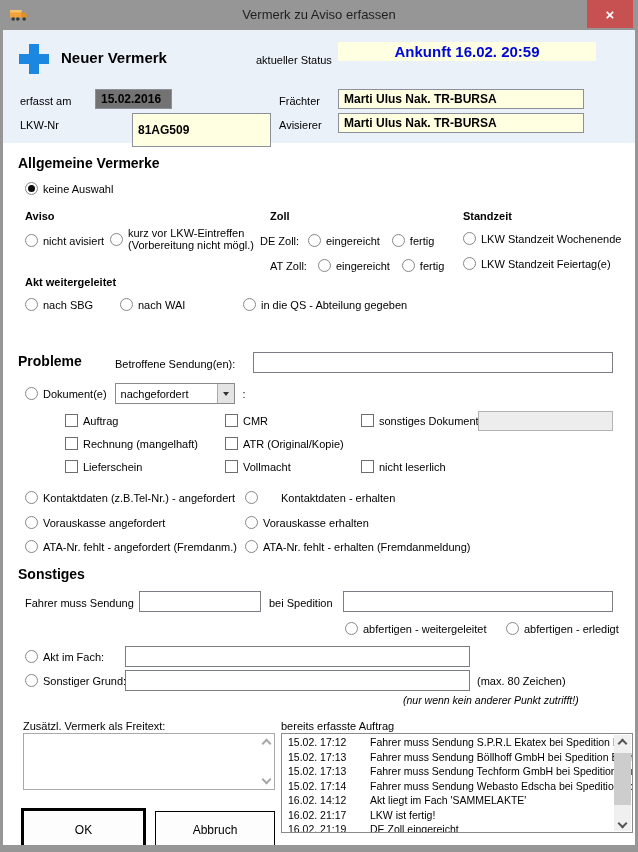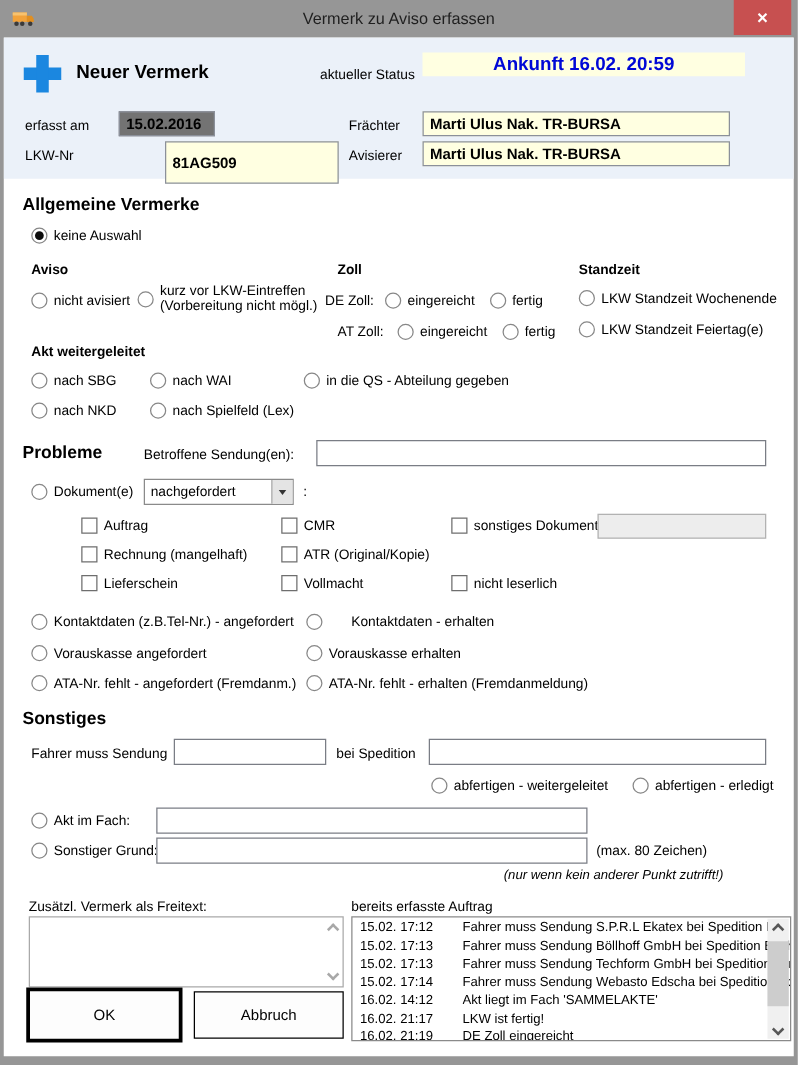--- a/index.html
+++ b/index.html
@@ -58,21 +58,21 @@
   .listbox { position:absolute; border:1px solid #8a8a8a; background:#fff; overflow:hidden; padding-top:1px; }
   .lrow { display:flex; height:14.5px; line-height:14.5px; font-size:10.5px; white-space:nowrap; }
   .ltime { width:88px; padding-left:6px; flex:none; }
   .ltext { flex:1; overflow:hidden; padding-right:1px; }
   .scroll { position:absolute; right:1px; top:1px; bottom:1px; width:17px; background:#f0f0f0; }
   .sarr { position:absolute; left:0; width:17px; height:16px; display:flex; align-items:center; justify-content:center; }
   .sarr .chev { border-color:#565656; }
   .thumb { position:absolute; left:0; width:17px; background:#cdcdcd; }
 
   .btn { position:absolute; background:#fdfdfd; display:flex; align-items:center; justify-content:center;
-         font-size:12px; cursor:default; }
+         font-size:12px; cursor:default;margin-top:18px; }
   .btn-ok { border:3px solid #000; }
   .btn-cancel { border:1px solid #000; }
 </style>
 </head>
 <body>
 
 <div class="win">
 
   <div class="titlebar">
     <span class="tb-icon">
@@ -172,30 +172,20 @@
       </span>
       <span class="rrow" style="position:static; width:123px;">
         <span class="radio"></span>
         <span>nach WAI</span>
       </span>
       <span class="rrow" style="position:static;">
         <span class="radio"></span>
         <span>in die QS - Abteilung gegeben</span>
       </span>
     </div>
-    <div class="rrow" style="left:22px; top:292px;">
-      <span class="rrow" style="position:static; width:95px;">
-        <span class="radio"></span>
-        <span>nach NKD</span>
-      </span>
-      <span class="rrow" style="position:static;">
-        <span class="radio"></span>
-        <span>nach Spielfeld (Lex)</span>
-      </span>
-    </div>
 
     <span class="h1" style="left:15px; top:323px;">Probleme</span>
     <span class="lbl" style="left:112px; top:328px;">Betroffene Sendung(en):</span>
     <input class="ti" style="left: 250px; top: 322px; width: 360px; height: 21px;">
 
     <div class="rrow" style="left:22px; top:353px;">
       <span class="rrow" style="position:static;">
         <span class="radio"></span>
         <span>Dokument(e)</span>
       </span>

